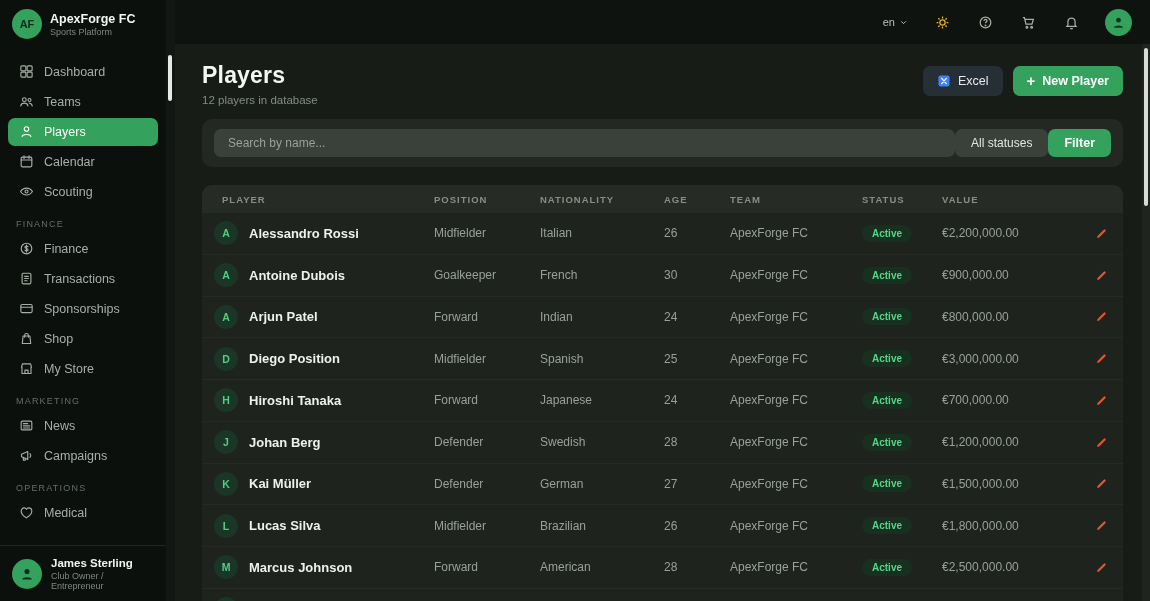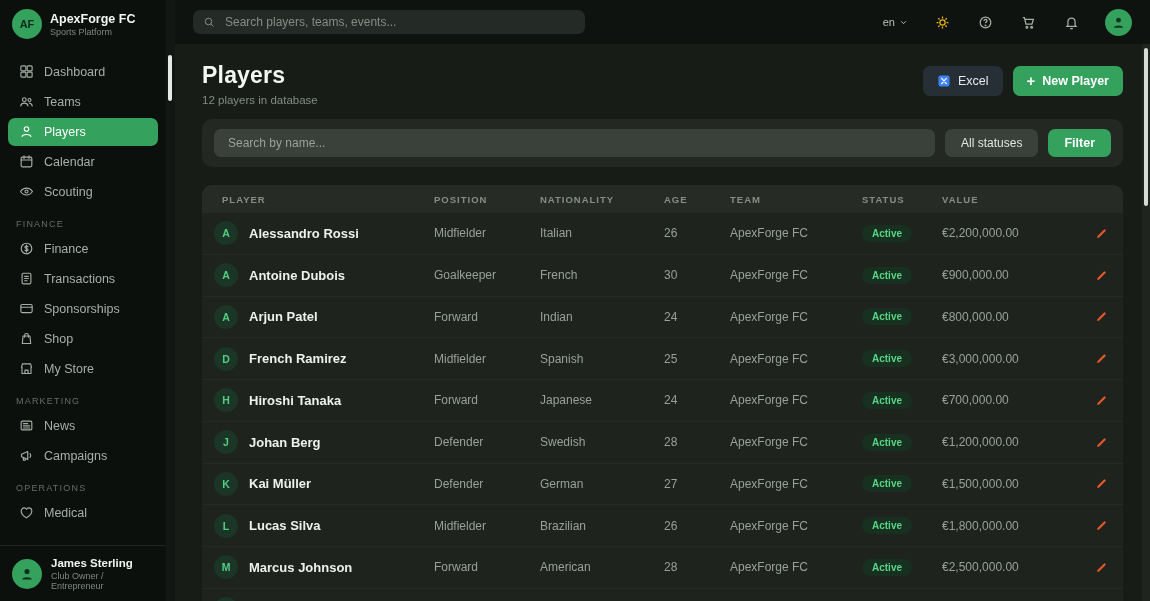--- a/index.html
+++ b/index.html
@@ -58,21 +58,21 @@
   .page-head{display:flex;align-items:flex-start;}
   .page-title{font-size:23px;font-weight:700;color:#f4f6f4;letter-spacing:.2px;}
   .page-sub{font-size:11.5px;color:#848b84;margin-top:5px;}
   .head-actions{margin-left:auto;display:flex;gap:10px;margin-top:4px;}
   .btn{display:flex;align-items:center;gap:7px;border:none;border-radius:7px;font-size:12.5px;
     cursor:pointer;padding:0 14px;height:30px;font-family:inherit;}
   .btn-excel{background:#262e36;color:#e6eaee;}
   .btn-green{background:var(--accent);color:#fff;font-weight:600;}
   .plus{font-size:15px;font-weight:700;line-height:1;margin-top:-1px;}
   
-  .filter-card{margin-top:13px;background:#232822;border-radius:10px;padding:10px 12px;display:flex;gap:10px;align-items:flex-end;height:48px;}
+  .filter-card{margin-top:13px;background:#232822;border-radius:10px;padding:10px 12px;display:flex;align-items:flex-end;height:48px;}
   .filter-search{flex:1;height:28px;background:#3a403a;border-radius:7px;display:flex;align-items:center;padding:0 12px;}
   .filter-search input{width:100%;background:transparent;border:none;outline:none;color:#dde1dd;font-size:12px;font-family:inherit;}
   .filter-search input::placeholder{color:#9aa09a;}
   .status-select{height:28px;background:#3a403a;border-radius:7px;color:#e2e6e2;font-size:12px;
     display:flex;align-items:center;padding:12px 16px;cursor:pointer;}
   .btn-filter{height:28px;padding:0 16px;}
   
   .table-card{margin-top:18px;background:#1e231d;border-radius:10px 10px 0 0;overflow:hidden;}
   .thead{display:grid;grid-template-columns:var(--cols);background:#262c25;height:28px;align-items:center;
     color:#878e86;font-size:9.5px;letter-spacing:1px;text-transform:uppercase;font-weight:bold;}
@@ -244,27 +244,20 @@
   </div>
 </aside>
 
 <div class="side-scroll">
   <div class="thumb"></div>
 </div>
 
 <div class="main">
 
   <header class="topbar">
-    <div class="topbar-search">
-      <svg viewBox="0 0 24 24" fill="none" stroke="currentColor" stroke-width="2">
-          <circle cx="11" cy="11" r="6.5"></circle>
-          <path d="M15.8 15.8L21 21"></path>
-        </svg>
-      <input type="text" placeholder="Search players, teams, events..." style="">
-    </div>
     <div class="topbar-right">
       <div class="lang">
         <span>en</span>
         <svg viewBox="0 0 24 24" width="9" height="9" fill="none" stroke="currentColor" stroke-width="2.6">
             <path d="M6 9l6 6 6-6"></path>
           </svg>
       </div>
       <div class="icon-btn sun">
         <svg viewBox="0 0 24 24" fill="none" stroke="currentColor" stroke-width="2">
             <circle cx="12" cy="12" r="4.2"></circle>
@@ -405,21 +398,21 @@
                   <svg viewBox="0 0 24 24" fill="currentColor" width="13" height="13">
                     <path d="M3.8 20.2l.9-3.8L16.2 4.9a2.1 2.1 0 0 1 3 3L7.7 19.3l-3.9.9z"></path>
                   </svg>
                 </span>
               </button>
             </div>
           </div>
           <div class="row">
             <div class="cell-player">
               <span class="avatar-sm">D</span>
-              <span class="p-name">French Ramirez</span>
+              <span class="p-name">Diego Position</span>
             </div>
             <div>Midfielder</div>
             <div>Spanish</div>
             <div>25</div>
             <div>ApexForge FC</div>
             <div><span class="pill">Active</span></div>
             <div>€3,000,000.00</div>
             <div class="cell-edit">
               <button class="edit-btn">
                 <span style="display: flex;">

